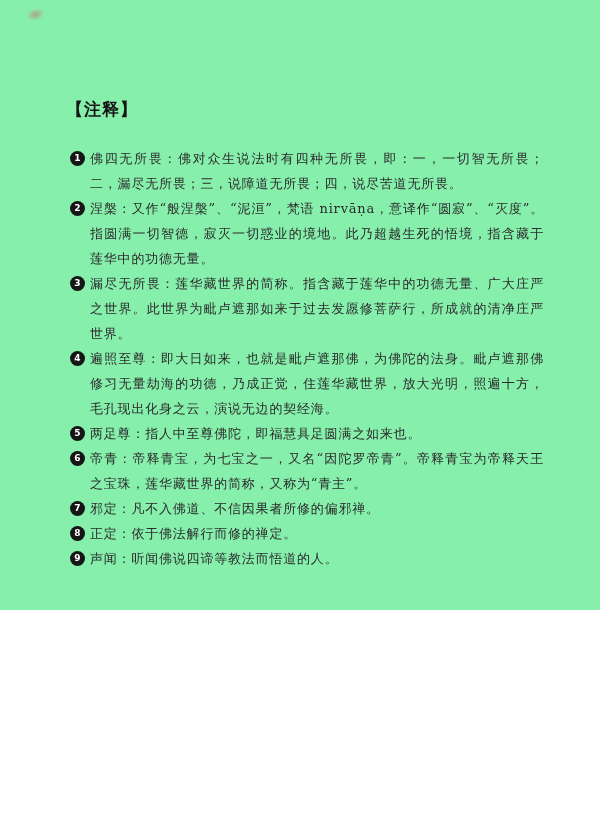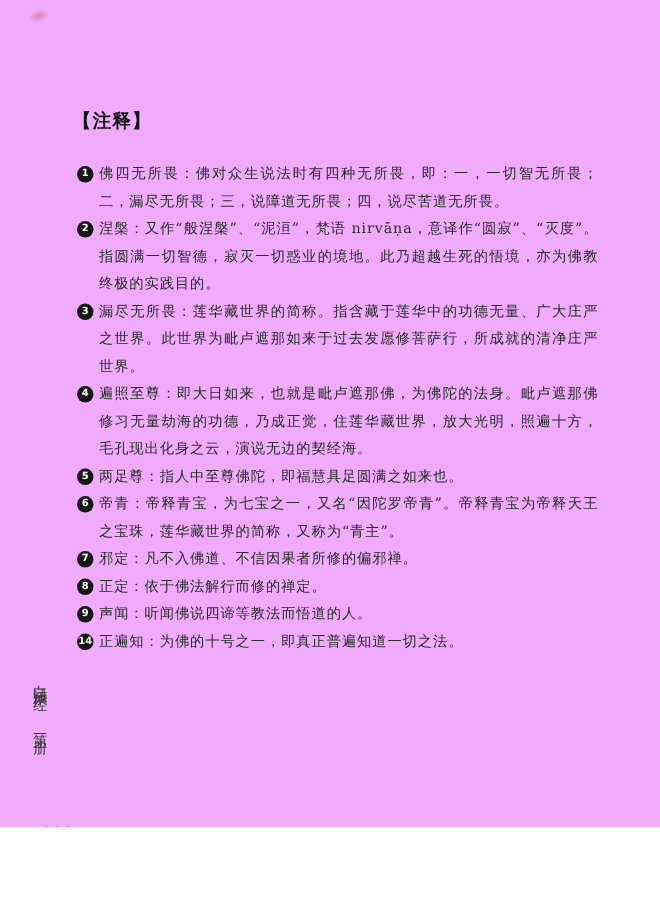--- a/index.html
+++ b/index.html
@@ -3,22 +3,22 @@
 <meta charset="utf-8">
 <style>
   html, body {
     margin: 0;
     padding: 0;
     background: #ffffff;
   }
   .page {
     position: relative;
     width: 600px;
-    height: 752px;
-    background: #f0abfc;
+    height: 610px;
+    background: #86efac;
     overflow: hidden;
     font-family: "DejaVu Serif", "Liberation Serif", serif;
     color: #2b2b2b;
   }
   
   .red-mark {
     position: absolute;
     left: 27px;
     top: 9px;
     width: 17px;
@@ -107,21 +107,21 @@
 
   <div class="notes">
 
     <div class="note">
       <span class="badge">1</span>
       <span class="note-text">佛四无所畏：佛对众生说法时有四种无所畏，即：一，一切智无所畏；二，漏尽无所畏；三，说障道无所畏；四，说尽苦道无所畏。</span>
     </div>
 
     <div class="note">
       <span class="badge">2</span>
-      <span class="note-text">涅槃：又作“般涅槃”、“泥洹”，梵语 nirvāṇa，意译作“圆寂”、“灭度”。指圆满一切智德，寂灭一切惑业的境地。此乃超越生死的悟境，亦为佛教终极的实践目的。</span>
+      <span class="note-text">涅槃：又作“般涅槃”、“泥洹”，梵语 nirvāṇa，意译作“圆寂”、“灭度”。指圆满一切智德，寂灭一切惑业的境地。此乃超越生死的悟境，指含藏于莲华中的功德无量。</span>
     </div>
 
     <div class="note">
       <span class="badge">3</span>
       <span class="note-text">漏尽无所畏：莲华藏世界的简称。指含藏于莲华中的功德无量、广大庄严之世界。此世界为毗卢遮那如来于过去发愿修菩萨行，所成就的清净庄严世界。</span>
     </div>
 
     <div class="note">
       <span class="badge">4</span>
       <span class="note-text">遍照至尊：即大日如来，也就是毗卢遮那佛，为佛陀的法身。毗卢遮那佛修习无量劫海的功德，乃成正觉，住莲华藏世界，放大光明，照遍十方，毛孔现出化身之云，演说无边的契经海。</span>
@@ -149,24 +149,20 @@
 
     <div class="note">
       <span class="badge">9</span>
       <span class="note-text">声闻：听闻佛说四谛等教法而悟道的人。</span>
     </div>
 
 
 
 
 
-    <div class="note">
-      <span class="badge">14</span>
-      <span class="note-text">正遍知：为佛的十号之一，即真正普遍知道一切之法。</span>
-    </div>
 
   </div>
 
   <div class="spine">
     <span>白话华严经</span>
     <span class="vol">第一册</span>
   </div>
 
   <div class="page-number">210</div>
 

